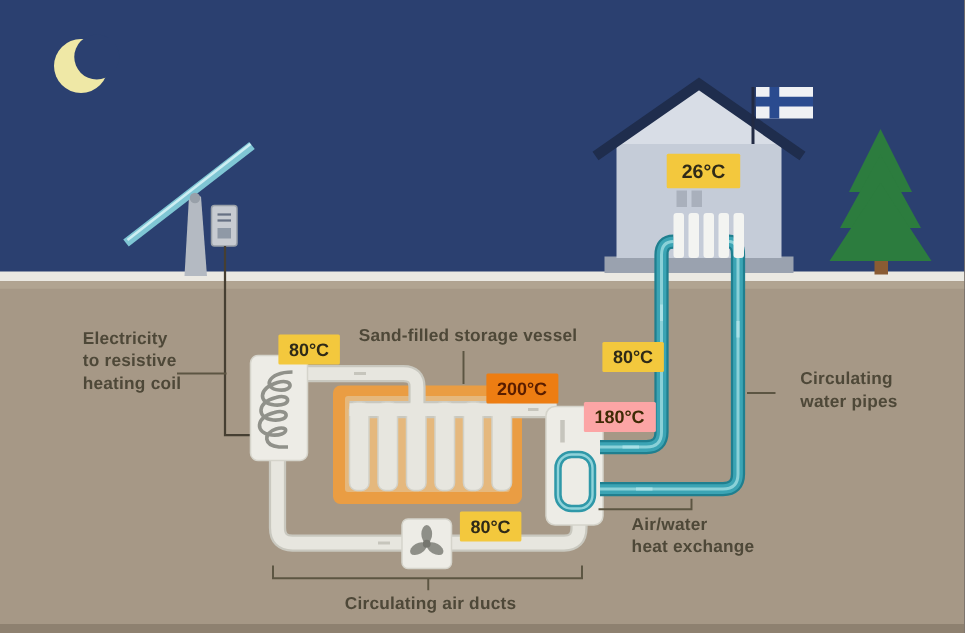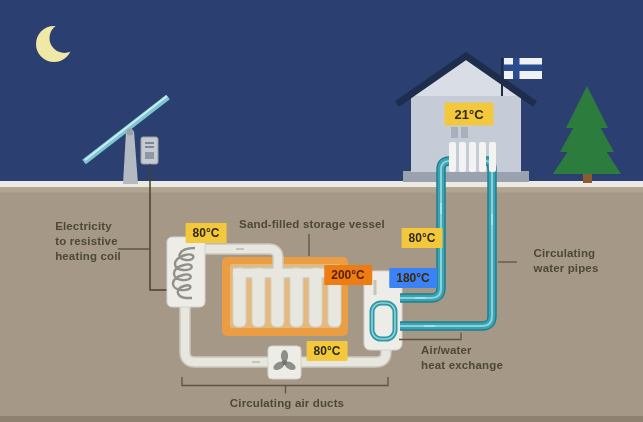--- a/index.html
+++ b/index.html
@@ -13,21 +13,21 @@
     font:700 11.5px/15px "Liberation Sans",sans-serif;
     color:#4e4838;white-space:pre;text-align:left;letter-spacing:.15px;
   }
   .temp{
     position:absolute;transform:translate(-50%,-50%);z-index:3;
     font:700 12px/1 "Liberation Sans",sans-serif;
     padding:4px 7px;border-radius:1px;white-space:nowrap;
   }
   .temp.yellow{background:#f3c83d;color:#2f2a18;}
   .temp.hot{background:#ed7d12;color:#591d00;}
-  .temp.warm{background:#3b82f6;color:#3f2a05;}
+  .temp.warm{background:#fca5a5;color:#3f2a05;}
   .temp.big{font-size:13px;padding:5px 10px;}
 </style>
 </head>
 <body>
 
 <div class="stage">
 
   <svg width="643" height="422" viewBox="0 0 643 422">
 
     <rect x="0" y="0" width="643" height="182" fill="#2b4070"></rect>
@@ -158,23 +158,23 @@
     <g fill="none" stroke="#5c5542" stroke-width="1.3">
       <path d="M118,249 L151,249"></path>
       <path d="M309,234 L309,256"></path>
       <path d="M498,262 L517,262"></path>
       <path d="M399,339.5 L461,339.5 L461,332.5"></path>
       <path d="M182,377 L182,385.5 L388,385.5 L388,377"></path>
       <path d="M285.5,385.5 L285.5,393.5"></path>
     </g>
   </svg>
 
-  <div class="temp big yellow" style="left:469px;top:114px;">21°C</div>
+  <div class="temp big yellow" style="left:469px;top:114px;">26°C</div>
   <div class="temp yellow" style="left:206px;top:233px;">80°C</div>
-  <div class="temp hot" style="left:348px;top:275px;">200°C</div>
+  <div class="temp hot" style="left:348px;top:259px;">200°C</div>
   <div class="temp yellow" style="left:422px;top:238px;">80°C</div>
   <div class="temp warm" style="left:413px;top:278px;">180°C</div>
   <div class="temp yellow" style="left:327px;top:351px;">80°C</div>
 
   <div class="ann" style="left:88px;top:219px;">Electricity
 to resistive
 heating coil</div>
   <div class="ann" style="left:566px;top:246px;">Circulating
 water pipes</div>
   <div class="ann" style="left:312px;top:217px;">Sand-filled storage vessel</div>

